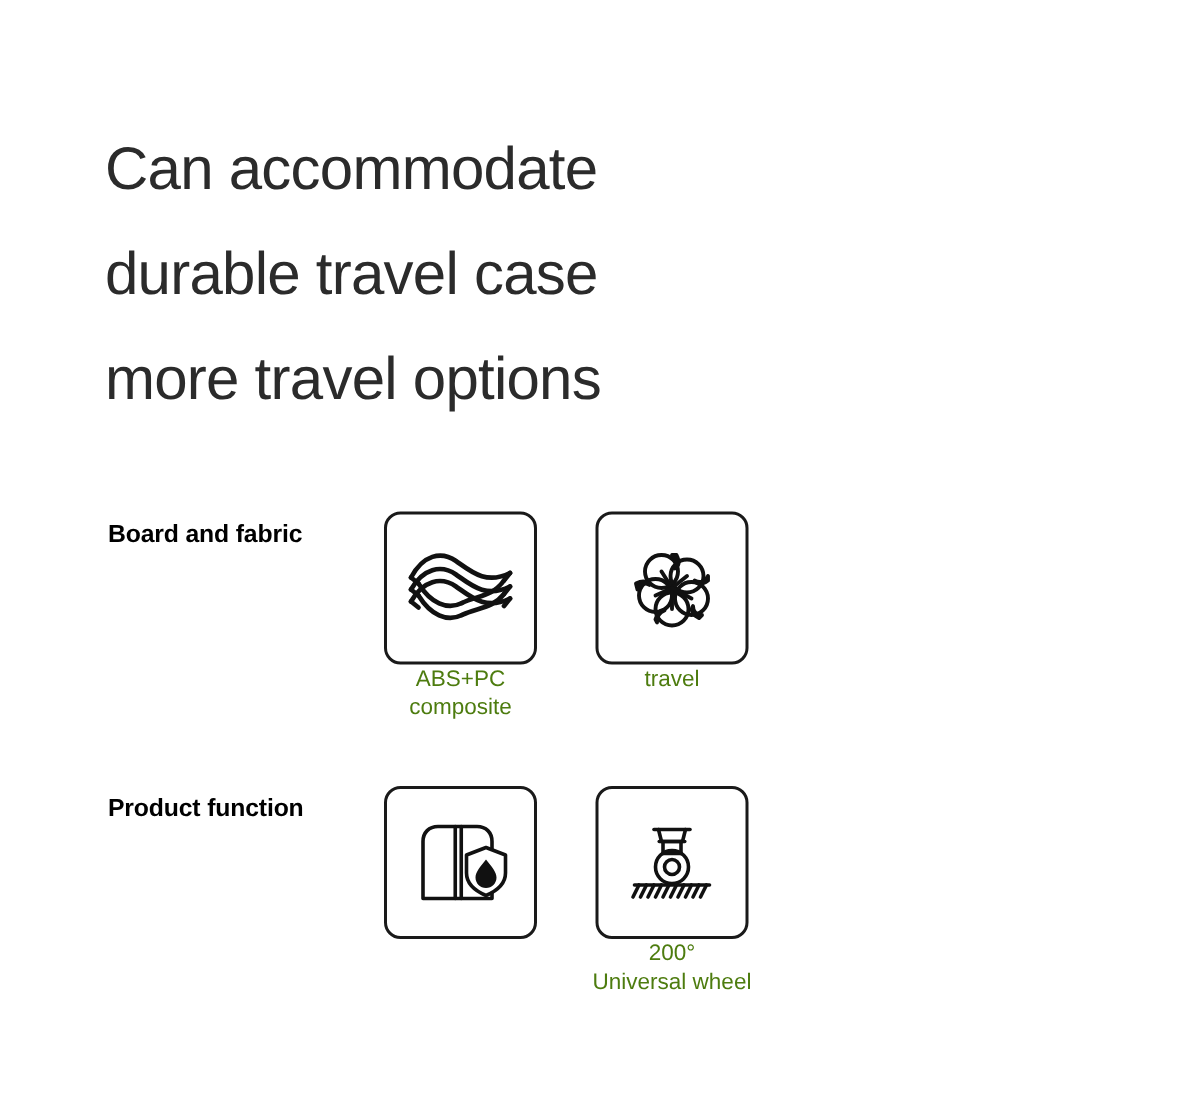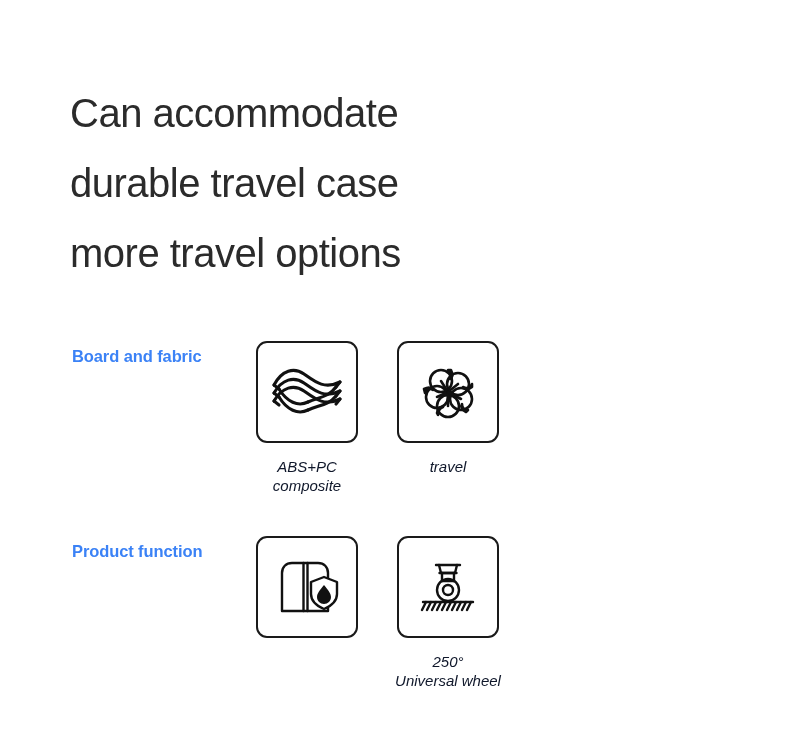--- a/index.html
+++ b/index.html
@@ -31,29 +31,29 @@
   }
 
   
   .feature-row {
     position: absolute;
     left: 0;
     width: 790px;
     height: 160px;
   }
   .row-board    { top: 341px; }
-  .row-function { top: 536px; }
+  .row-function { top: 524px; }
 
   .row-label {
     position: absolute;
     left: 72px;
     top: 6px;
     font-size: 16.5px;
     font-weight: bold;
-    color: #3b82f6;
+    color: #000000;
     letter-spacing: -0.1px;
     white-space: nowrap;
   }
 
   .cards {
     position: absolute;
     left: 256px;
     top: 0;
     display: flex;
     gap: 39px;
@@ -73,28 +73,26 @@
     border: 2.5px solid #1a1a1a;
     border-radius: 11px;
     background: #ffffff;
     display: flex;
     align-items: center;
     justify-content: center;
   }
   .icon-box svg { display: block; }
 
   .card-caption {
-    margin-top: 14px;
     font-size: 15px;
     line-height: 19px;
     text-align: center;
-    color: #0f172a;
+    color: #4d7c0f;
     white-space: pre-line;
     width: 160px;
-    font-style: italic;
   }
 </style>
 </head>
 <body>
 
 <div class="headline">Can accommodate
 durable travel case
 more travel options</div>
 
 <div class="feature-row row-board">
@@ -205,18 +203,18 @@
             <path d="M27 45 L23 53"></path>
             <path d="M32 45 L28 53"></path>
             <path d="M37 45 L33 53"></path>
             <path d="M42 45 L38 53"></path>
             <path d="M47 45 L43 53"></path>
             <path d="M52 45 L48 53"></path>
             <path d="M57 45 L53 53"></path>
           </svg>
         </span>
       </div>
-      <div class="card-caption">250°
+      <div class="card-caption">200°
 Universal wheel</div>
     </div>
 
   </div>
 </div>
 
 </body></html>

